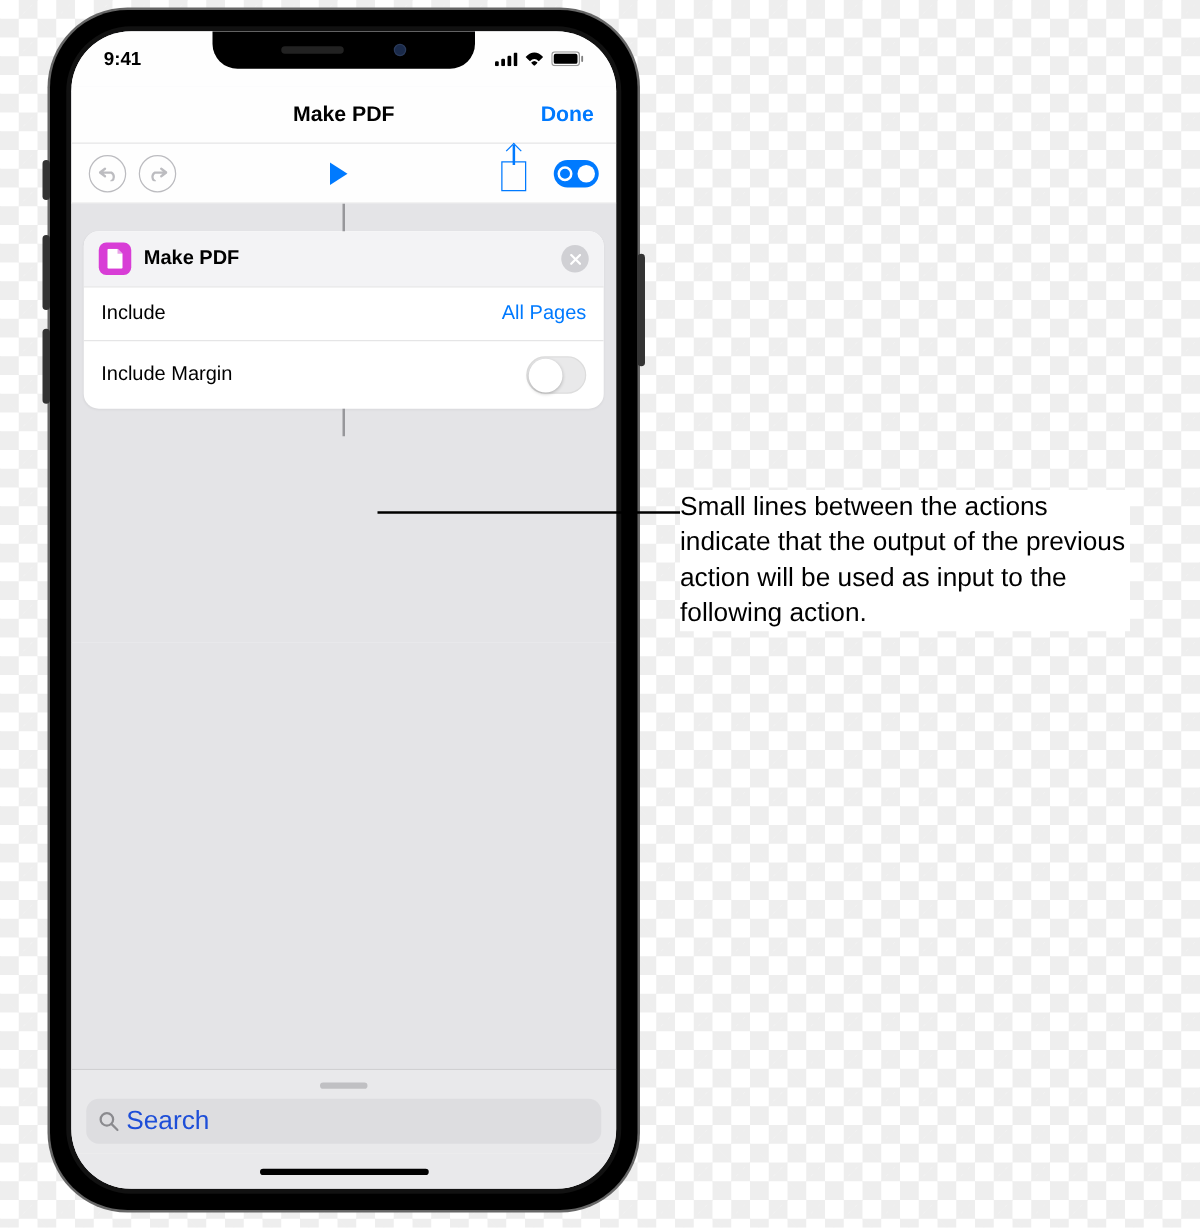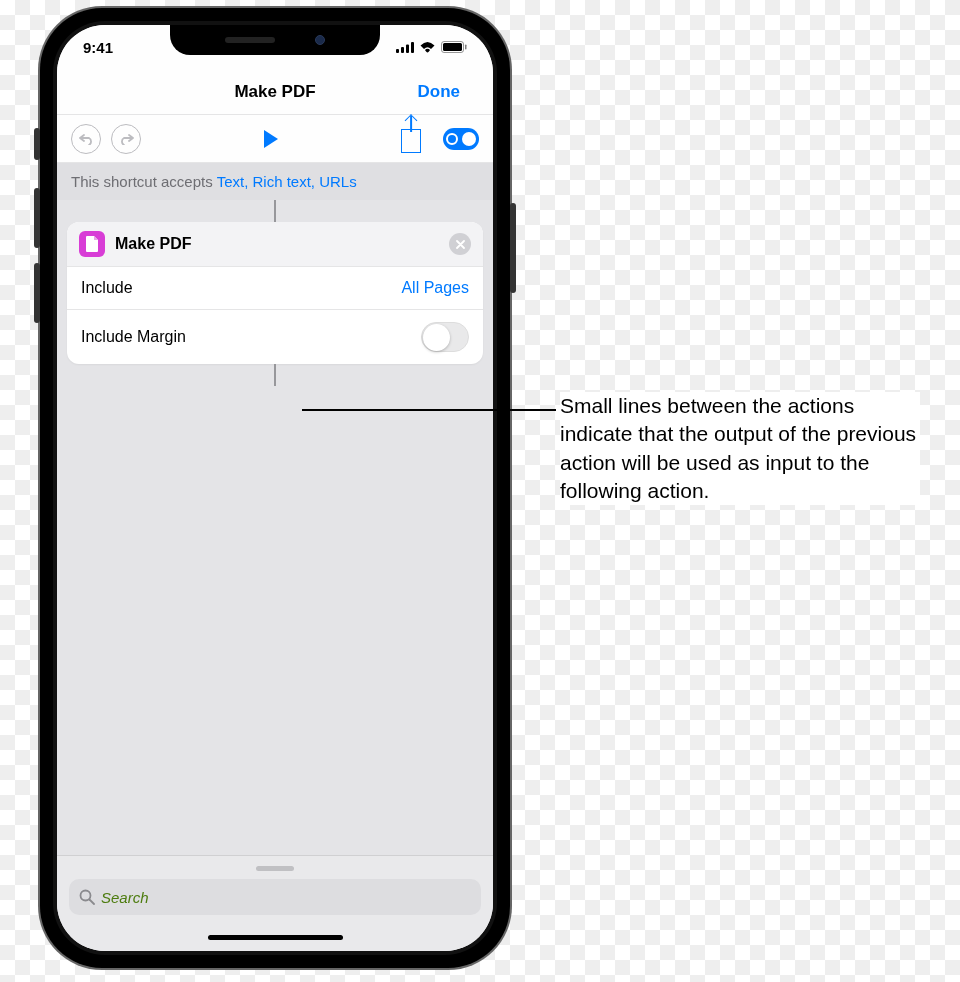--- a/index.html
+++ b/index.html
@@ -76,21 +76,21 @@
     .status-right { display: flex; align-items: center; gap: 5px; }
     .nav-bar {
       height: 46px;
       background: #fefefe;
       position: relative;
       display: flex;
       align-items: center;
       border-bottom: 0.5px solid #e5e5e6;
     }
     .nav-title { position: absolute; left: 50%; transform: translateX(-50%); font-size: 17px; font-weight: 600; }
-    .nav-done { position: absolute; right: 33px; color: #007aff; font-size: 17px; font-weight: 600; margin-left: 14px; }
+    .nav-done { position: absolute; right: 18px; color: #007aff; font-size: 17px; font-weight: 600; margin-left: 14px; }
     .toolbar {
       height: 48px;
       background: #fefefe;
       display: flex;
       align-items: center;
       padding: 0 14px;
       gap: 10px;
       border-bottom: 0.5px solid #e5e5e6;
     }
     .round-btn {
@@ -168,29 +168,28 @@
     .ios-switch .knob {
       position: absolute; left: 1px; top: 1px; width: 27px; height: 27px;
       background: #fff; border-radius: 50%; box-shadow: 0 1px 3px rgba(0,0,0,0.25);
     }
     .screen-flex { display:flex; flex-direction:column; height:100%; }
     .spacer { flex: 1; background: #e4e4e7; }
     .search-area { background: #e9e9eb; padding: 10px 12px 8px 12px; border-top: 0.5px solid #d0d0d2; }
     .drag-handle { width: 38px; height: 5px; background: #c0c0c3; border-radius: 3px; margin: 0 auto 8px auto; }
     .search-field {
       background: #dddde0; border-radius: 10px; height: 36px;
-      display: flex; align-items: center; padding: 0 10px; gap: 6px; color: #4d7c0f;
-      font-size: 15px;
-      font-style: italic;
+      display: flex; align-items: center; padding: 0 10px; gap: 6px; color: #1d4ed8;
+      font-size: 21px;
     }
     .home-indicator { height: 28px; background: #e9e9eb; display:flex; align-items:center; justify-content:center; }
     .home-bar { width: 135px; height: 5px; background: #000; border-radius: 3px; }
     .callout {
       position: absolute;
-      left: 560px;
+      left: 544px;
       top: 392px;
       width: 360px;
       font-size: 21px;
       line-height: 1.35;
       color: #000;
       background: #fff;
     }
     .callout-line {
       position: absolute;
       left: 302px;
@@ -254,23 +253,20 @@
           </div>
           <div class="toolbar-center">
             <div class="play-icon"></div>
           </div>
           <div style="margin-right:12px;">
             <div class="share-box"></div>
           </div>
           <div class="toggle-pill"></div>
         </div>
 
-        <div class="accepts-bar">
-          <span>This shortcut accepts </span><span class="blue">Text, Rich text, URLs</span>
-        </div>
 
         <div class="content-area">
           <div class="connector">
               <div class="connector-line"></div>
             </div>
 
           <div class="card">
             <div class="card-header">
               <div class="action-icon pink">
                 <svg width="14" height="16" viewBox="0 0 14 16">

